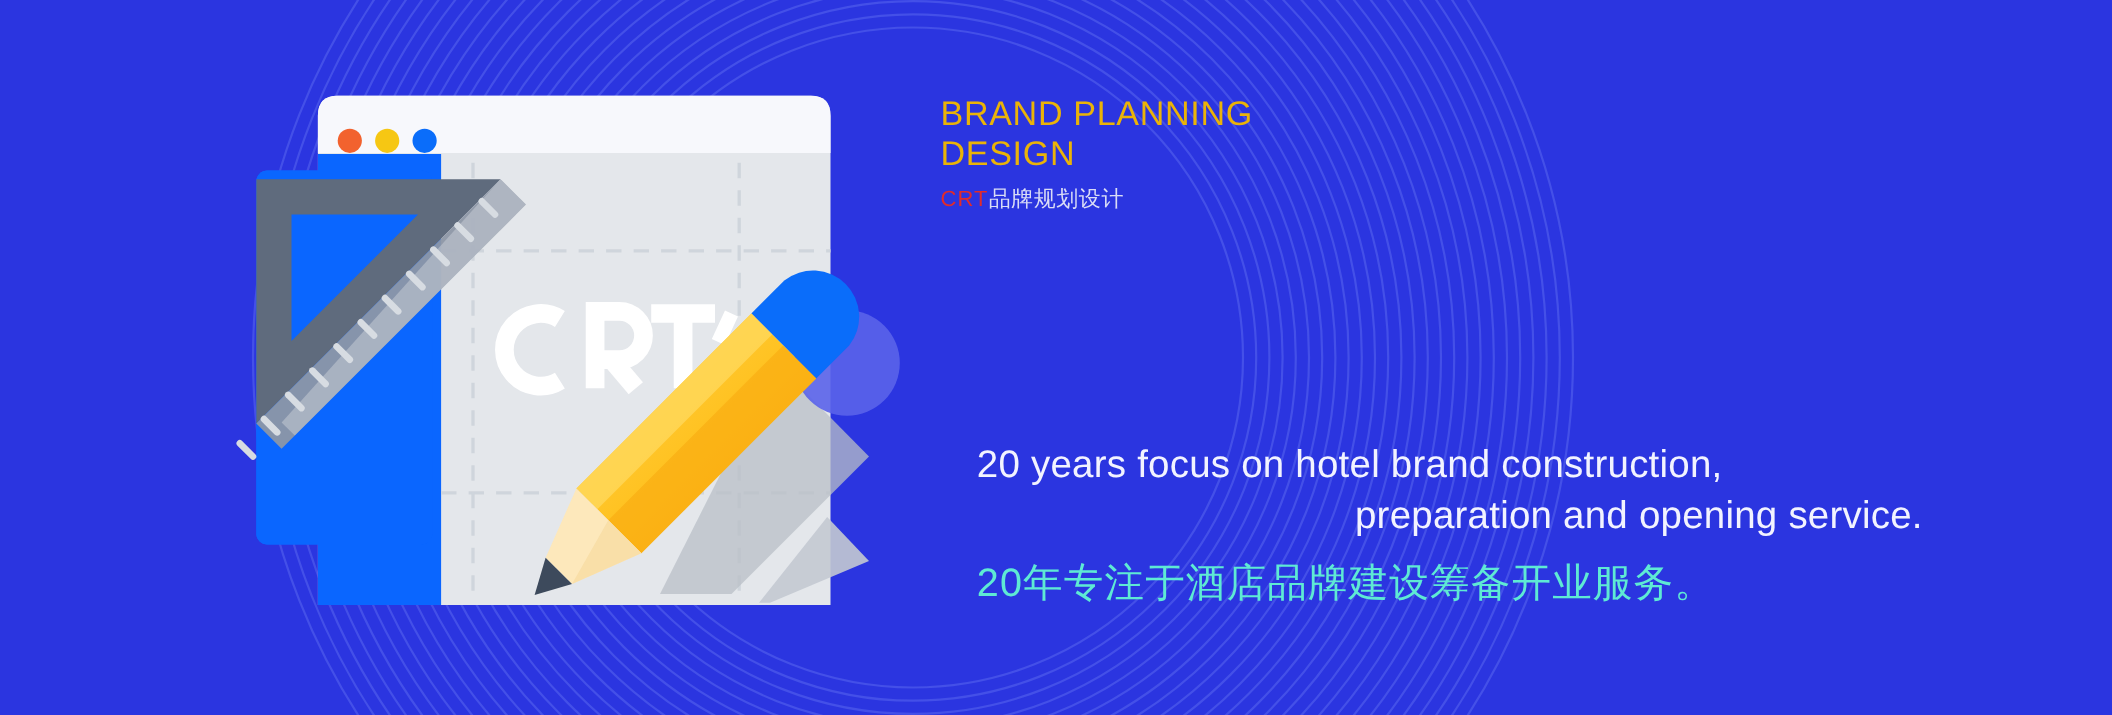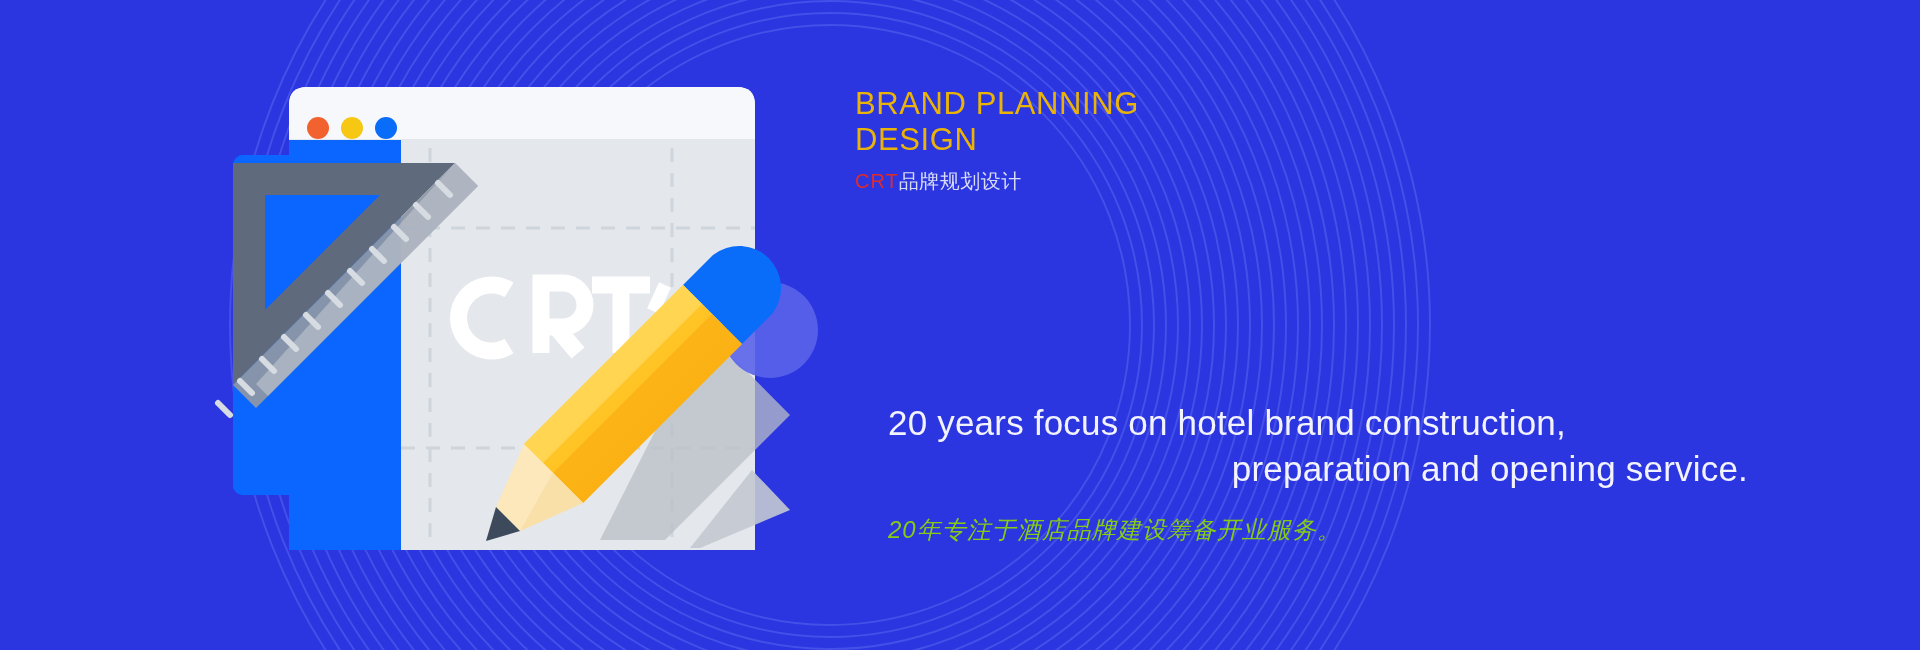--- a/index.html
+++ b/index.html
@@ -96,26 +96,25 @@
   }
 
   .tagline-en .line2 {
     display: block;
     padding-left: 8px;
     text-align: right;
   }
 
   .tagline-cn {
     margin: 14px 0 0 0;
-    font-size: 24px;
+    font-size: 36px;
     line-height: 48px;
     font-weight: 400;
-    color: #84cc16;
+    color: #5eead4;
     letter-spacing: 1px;
-    font-style: italic;
   }
 </style>
 </head>
 <body>
 
 <div class="banner">
 
   <svg class="bg-rings" viewBox="0 0 1920 650" xmlns="http://www.w3.org/2000/svg" aria-hidden="true">
     <defs>
       <clipPath id="bannerClip">

